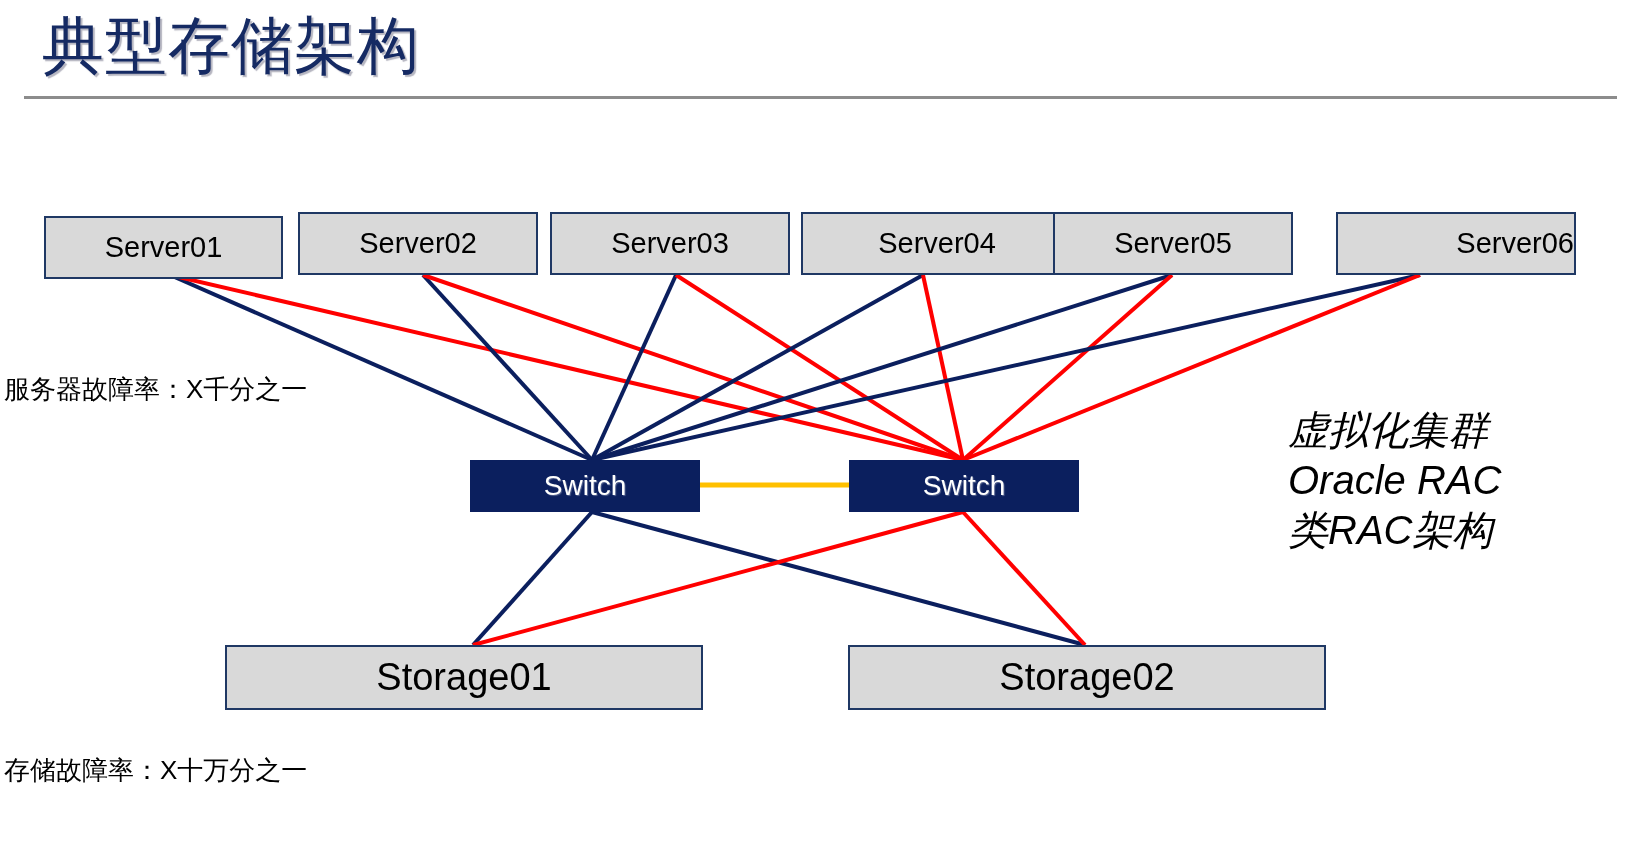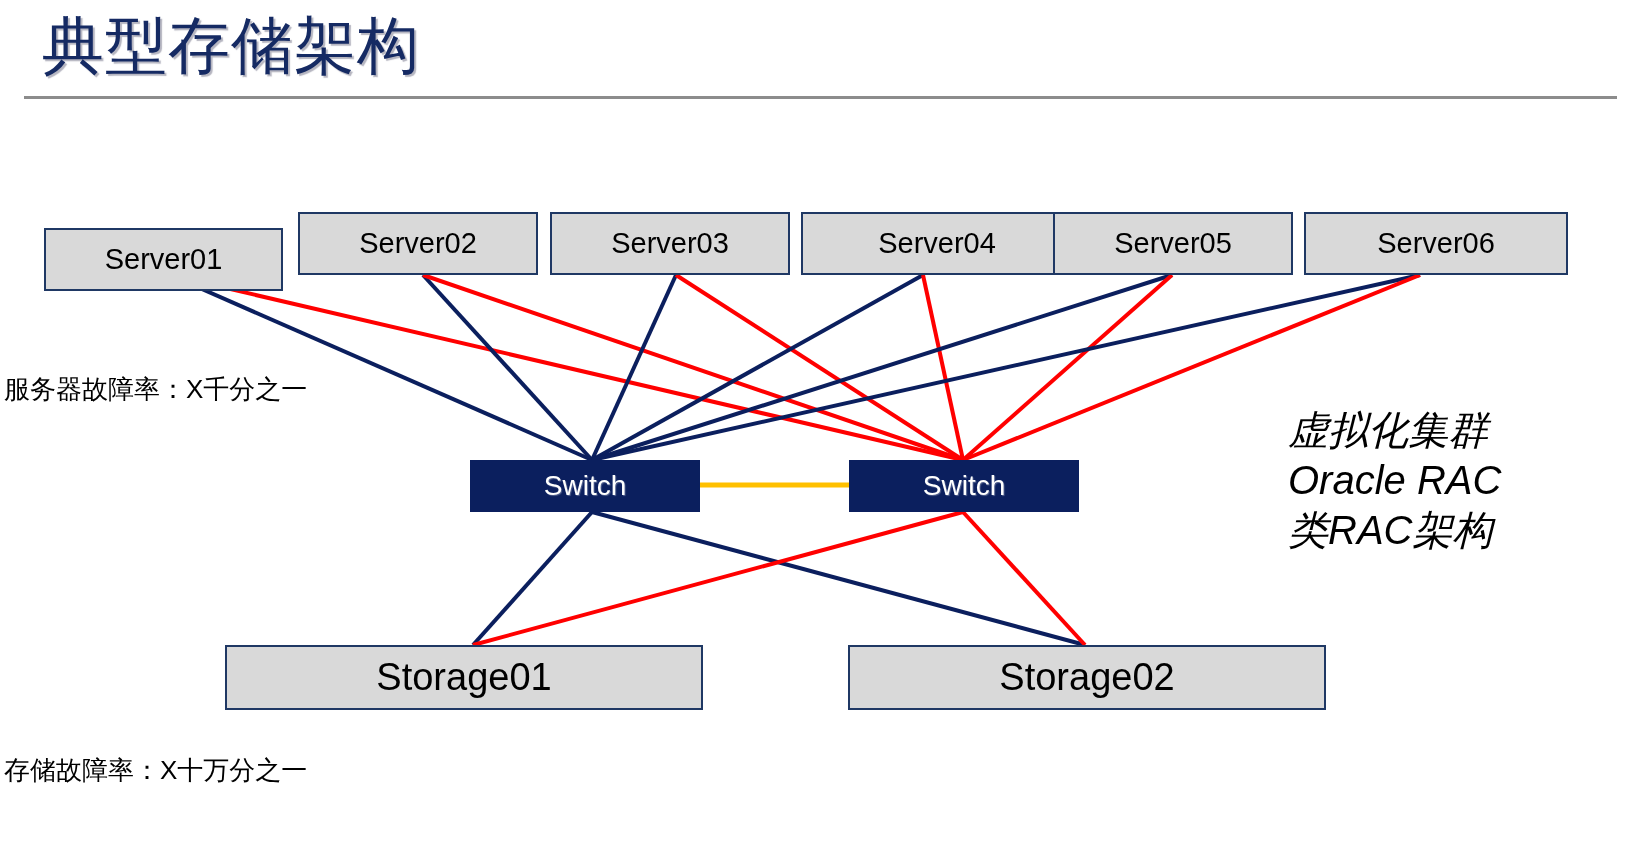--- a/index.html
+++ b/index.html
@@ -103,36 +103,36 @@
       <line x1="1420" y1="275" x2="592" y2="460" stroke="#0b1f5e" stroke-width="4"></line>
       <line x1="1420" y1="275" x2="963" y2="460" stroke="#ff0000" stroke-width="4"></line>
       <line x1="592" y1="512" x2="473" y2="645" stroke="#0b1f5e" stroke-width="4"></line>
       <line x1="592" y1="512" x2="1085" y2="645" stroke="#0b1f5e" stroke-width="4"></line>
       <line x1="963" y1="512" x2="473" y2="645" stroke="#ff0000" stroke-width="4"></line>
       <line x1="963" y1="512" x2="1085" y2="645" stroke="#ff0000" stroke-width="4"></line>
       <line x1="700" y1="485" x2="849" y2="485" stroke="#ffc000" stroke-width="5"></line>
     </svg>
 
   <div id="nodes-layer">
-      <div class="node server-box" style="left: 44px; top: 228px; width: 239px;">
+      <div class="node server-box" style="left: 44px; top: 216px; width: 239px;">
         <span>Server01</span>
       </div>
       <div class="node server-box" style="left: 298px; top: 212px; width: 240px;">
         <span>Server02</span>
       </div>
       <div class="node server-box" style="left: 550px; top: 212px; width: 240px;">
         <span>Server03</span>
       </div>
       <div class="node server-box" style="left: 801px; top: 212px; width: 272px;">
         <span>Server04</span>
       </div>
       <div class="node server-box" style="left: 1053px; top: 212px; width: 240px;">
         <span>Server05</span>
       </div>
-      <div class="node server-box" style="left: 1304px; top: 212px; width: 264px;">
+      <div class="node server-box" style="left: 1336px; top: 212px; width: 240px; justify-content: flex-end;">
         <span>Server06</span>
       </div>
       <div class="node switch-box" style="left: 470px; top: 460px; width: 230px;">
         <span>Switch</span>
       </div>
       <div class="node switch-box" style="left: 849px; top: 460px; width: 230px;">
         <span>Switch</span>
       </div>
       <div class="node storage-box" style="left: 225px; top: 645px; width: 478px;">
         <span>Storage01</span>

